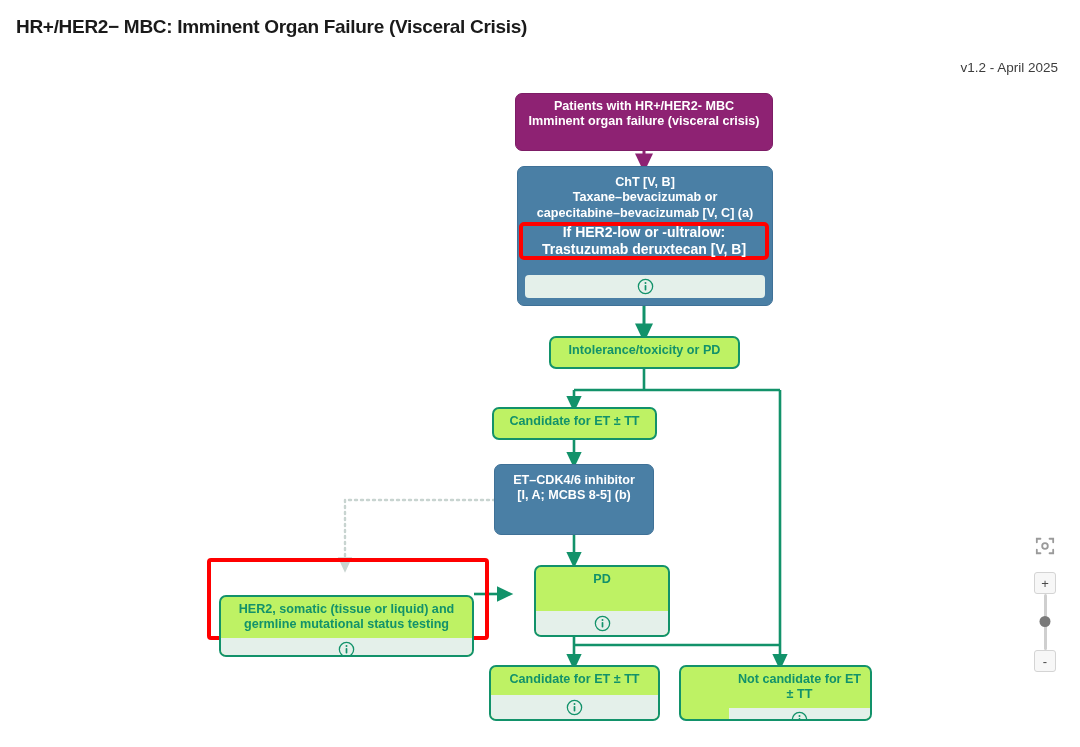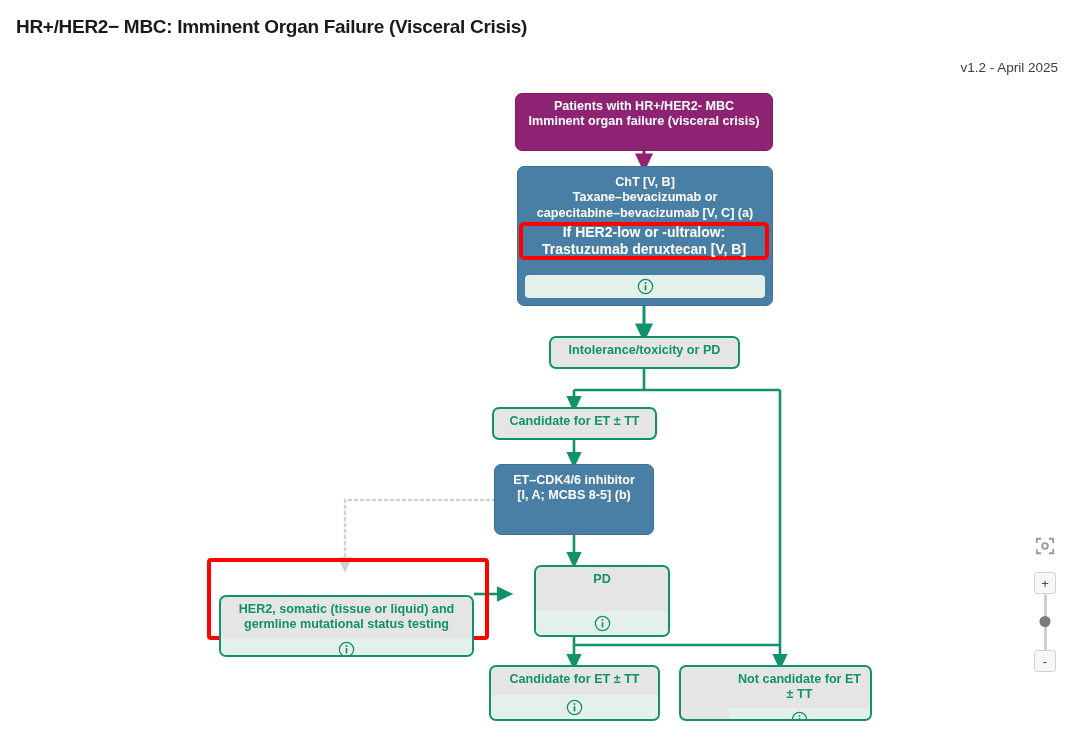--- a/index.html
+++ b/index.html
@@ -78,21 +78,21 @@
   .node.blue .node-body { font-size: 12.6px; align-items: flex-start; padding-top: 8px; }
   .node.blue .node-info {
     background: #e4f0ea;
     border-radius: 4px;
     margin: 0 7px 7px 7px;
     height: 23px;
   }
 
   
   .node.green {
-    background: #e5e5e5;
+    background: #bef264;
     border: 2.2px solid #12926a;
     color: #12926a;
   }
   .node.green .node-body { font-size: 12.6px; }
   .node.green .node-info { background: #e4f0ea; }
 
   
   .info-ico {
     width: 17px; height: 17px;
     display: block;

